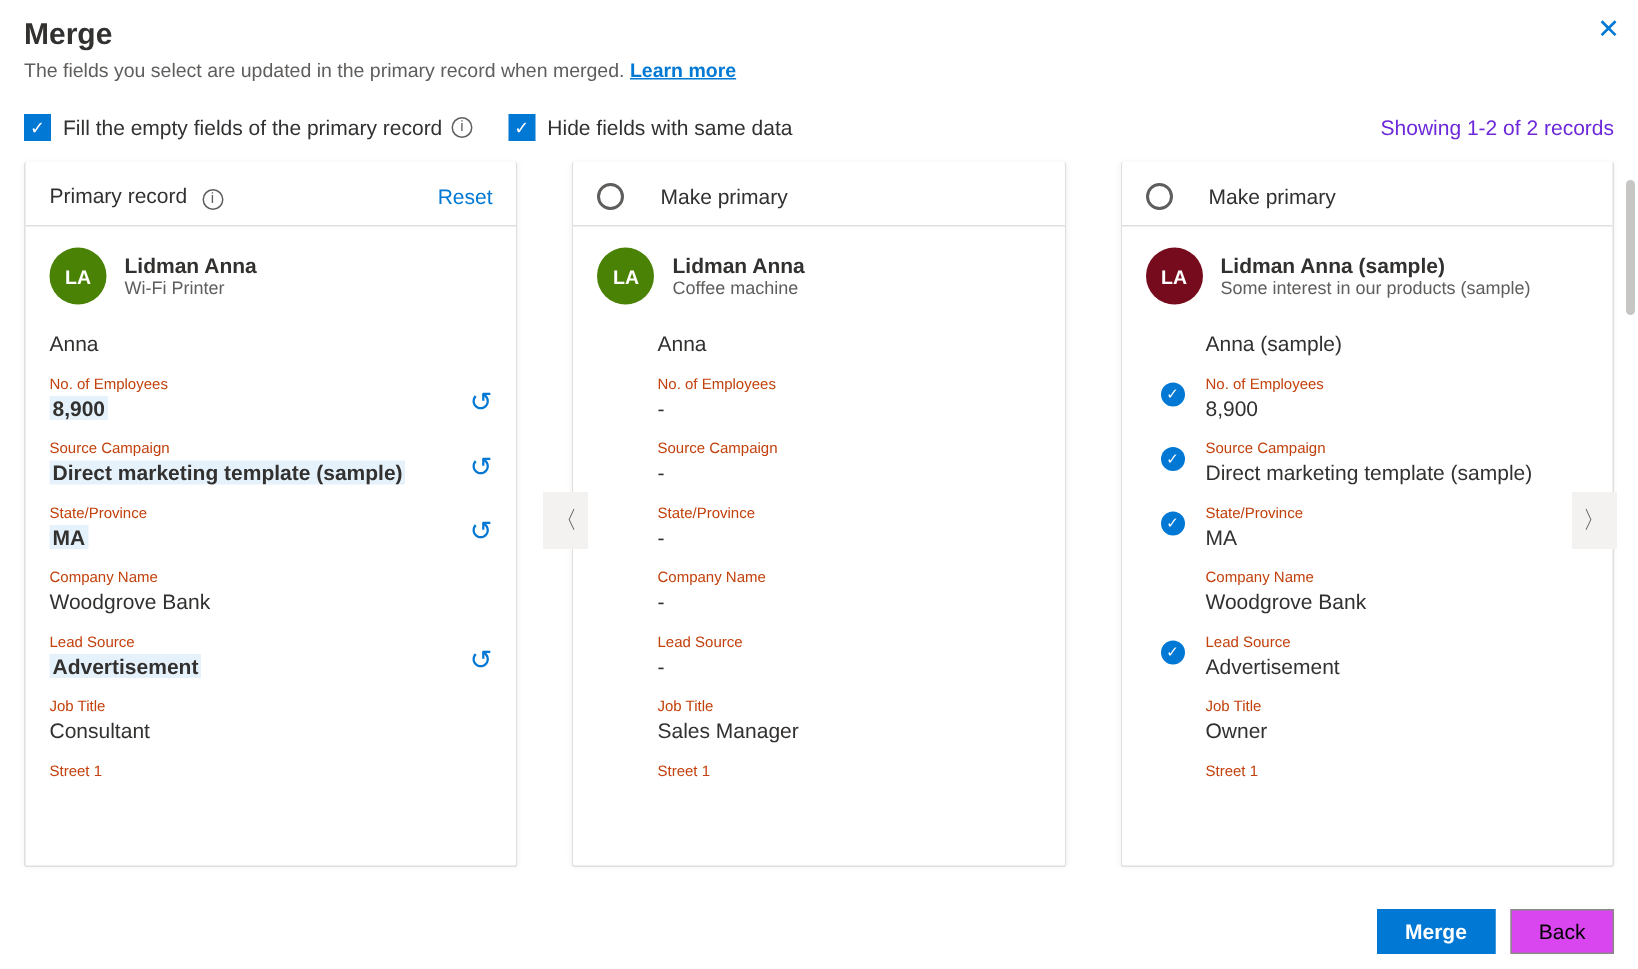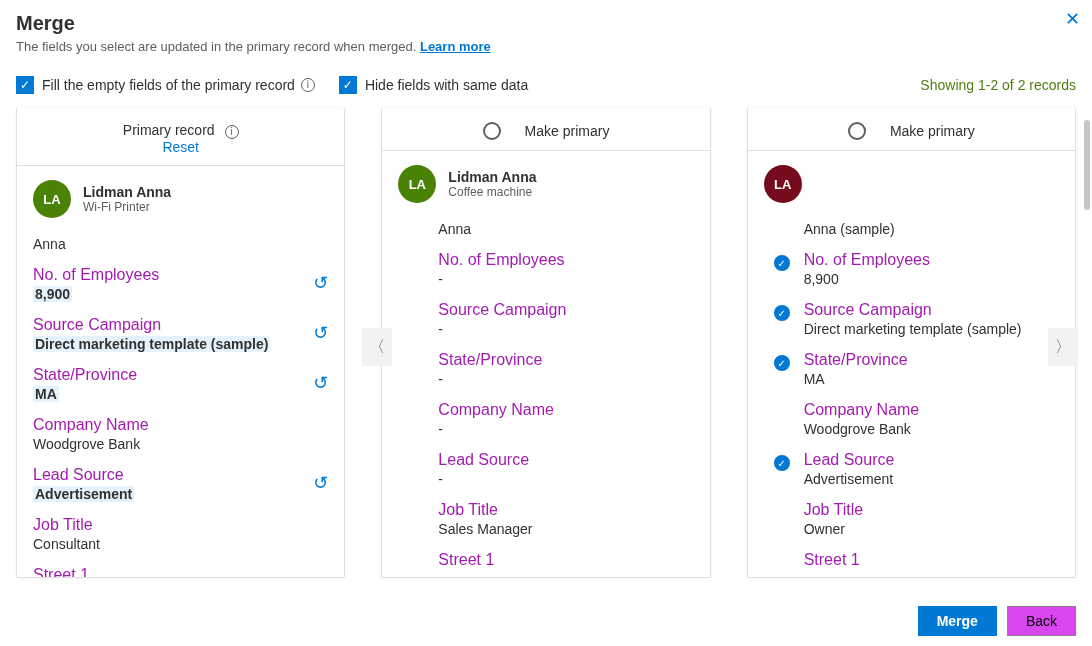--- a/index.html
+++ b/index.html
@@ -7,39 +7,39 @@
 .header { padding: 12px 16px 8px 16px; }
 .title { font-size: 20px; font-weight: 600; }
 .subtitle { color: #605e5c; font-size: 13px; margin-top: 4px; }
 .subtitle a { color: #0078d4; text-decoration: underline; font-weight: bold; }
 .close-btn { position: absolute; top: 8px; right: 12px; font-size: 18px; color: #0078d4; cursor: pointer; }
 .options-row { display: flex; align-items: center; padding: 14px 16px; gap: 24px; }
 .checkbox { width: 18px; height: 18px; background: #0078d4; display: inline-flex; align-items: center; justify-content: center; color: #fff; font-size: 12px; cursor: pointer; }
 .chk-label { margin-left: 8px; }
 .info-icon { display:inline-block; width:14px; height:14px; border:1px solid #605e5c; border-radius:50%; font-size:10px; text-align:center; line-height:12px; margin-left:6px; color:#605e5c; }
 .spacer { flex: 1; }
-.record-count { color: #4d7c0f; }
+.record-count { color: #6d28d9; }
 .records-area { position: relative; padding: 0 16px; height: 470px; }
 .cards-row { display: flex; gap: 36px; height: 100%; }
 .card { flex: 1; border: 1px solid #e1dfdd; border-top: none; background: #fff; display: flex; flex-direction: column; box-shadow: 0 0 4px rgba(0,0,0,0.05); border-radius: 2px; overflow: hidden; }
-.card-head { display:flex; align-items:center; justify-content:space-between; padding: 14px 16px 10px; border-bottom:1px solid #e1dfdd;flex-direction:column; }
+.card-head { display:flex; align-items:center; justify-content:space-between; padding: 14px 16px 10px; border-bottom:1px solid #e1dfdd; }
 .primary-label { font-size: 14px; color:#323130; }
 .reset-link { color:#0078d4; cursor:pointer; }
 .radio { width:18px; height:18px; border:2px solid #605e5c; border-radius:50%; display:inline-block; vertical-align:middle; }
 .make-primary { display:flex; align-items:center; gap:24px; }
 .entity-row { display:flex; align-items:center; gap:12px; padding: 14px 16px; }
 .avatar { width:38px; height:38px; border-radius:50%; display:flex; align-items:center; justify-content:center; color:#fff; font-weight:700; font-size:13px; }
 .av-green { background:#498205; }
 .av-red { background:#750b1c; }
 .entity-name { font-weight:600; }
 .entity-sub { font-size:12px; color:#605e5c; }
 .scroll-body { padding: 0 16px 10px 16px; overflow:hidden; flex:1; }
 .topic { margin: 4px 0 14px 40px; }
 .field { position:relative; margin-bottom: 14px; padding-left: 40px; }
-.field-label { font-size:16px; color:#a21caf; }
+.field-label { font-size:10px; color:#c2410c; }
 .field-value { font-size:14px; margin-top:2px; }
 .field-value.hl { background:#e6f2fb; display:inline-block; padding:0 2px; }
 .field-value.bold { font-weight:600; }
 .undo { position:absolute; right:0; top:6px; color:#0078d4; font-size:18px; cursor:pointer; }
 .check { position:absolute; left:10px; top:4px; width:16px; height:16px; border-radius:50%; background:#0078d4; color:#fff; font-size:10px; display:flex; align-items:center; justify-content:center; }
 .nav-btn { position:absolute; top:220px; width:30px; height:38px; background:#f3f2f1; display:flex; align-items:center; justify-content:center; font-size:16px; color:#605e5c; cursor:pointer; }
 .nav-left { left: 362px; }
 .nav-right { right: 14px; }
 .scrollbar { position:absolute; right:2px; top:120px; width:6px; height:90px; background:#c8c6c4; border-radius:3px; }
 .footer { position:absolute; bottom:0; left:0; right:0; padding: 10px 16px; display:flex; justify-content:flex-end; gap:10px; background:#fff; }
@@ -177,20 +177,24 @@
 
     <div class="card">
       <div class="card-head">
         <div class="make-primary">
           <span class="radio"></span>
           <span>Make primary</span>
         </div>
       </div>
       <div class="entity-row">
         <div class="avatar av-red">LA</div>
+        <div>
+          <div class="entity-name">Lidman Anna (sample)</div>
+          <div class="entity-sub">Some interest in our products (sample)</div>
+        </div>
       </div>
       <div class="scroll-body">
         <div class="topic">Anna (sample)</div>
         <div class="field">
             <span class="check">✓</span>
             <div class="field-label">No. of Employees</div>
             <div class="field-value">8,900</div>
           </div>
         <div class="field">
             <span class="check">✓</span>

